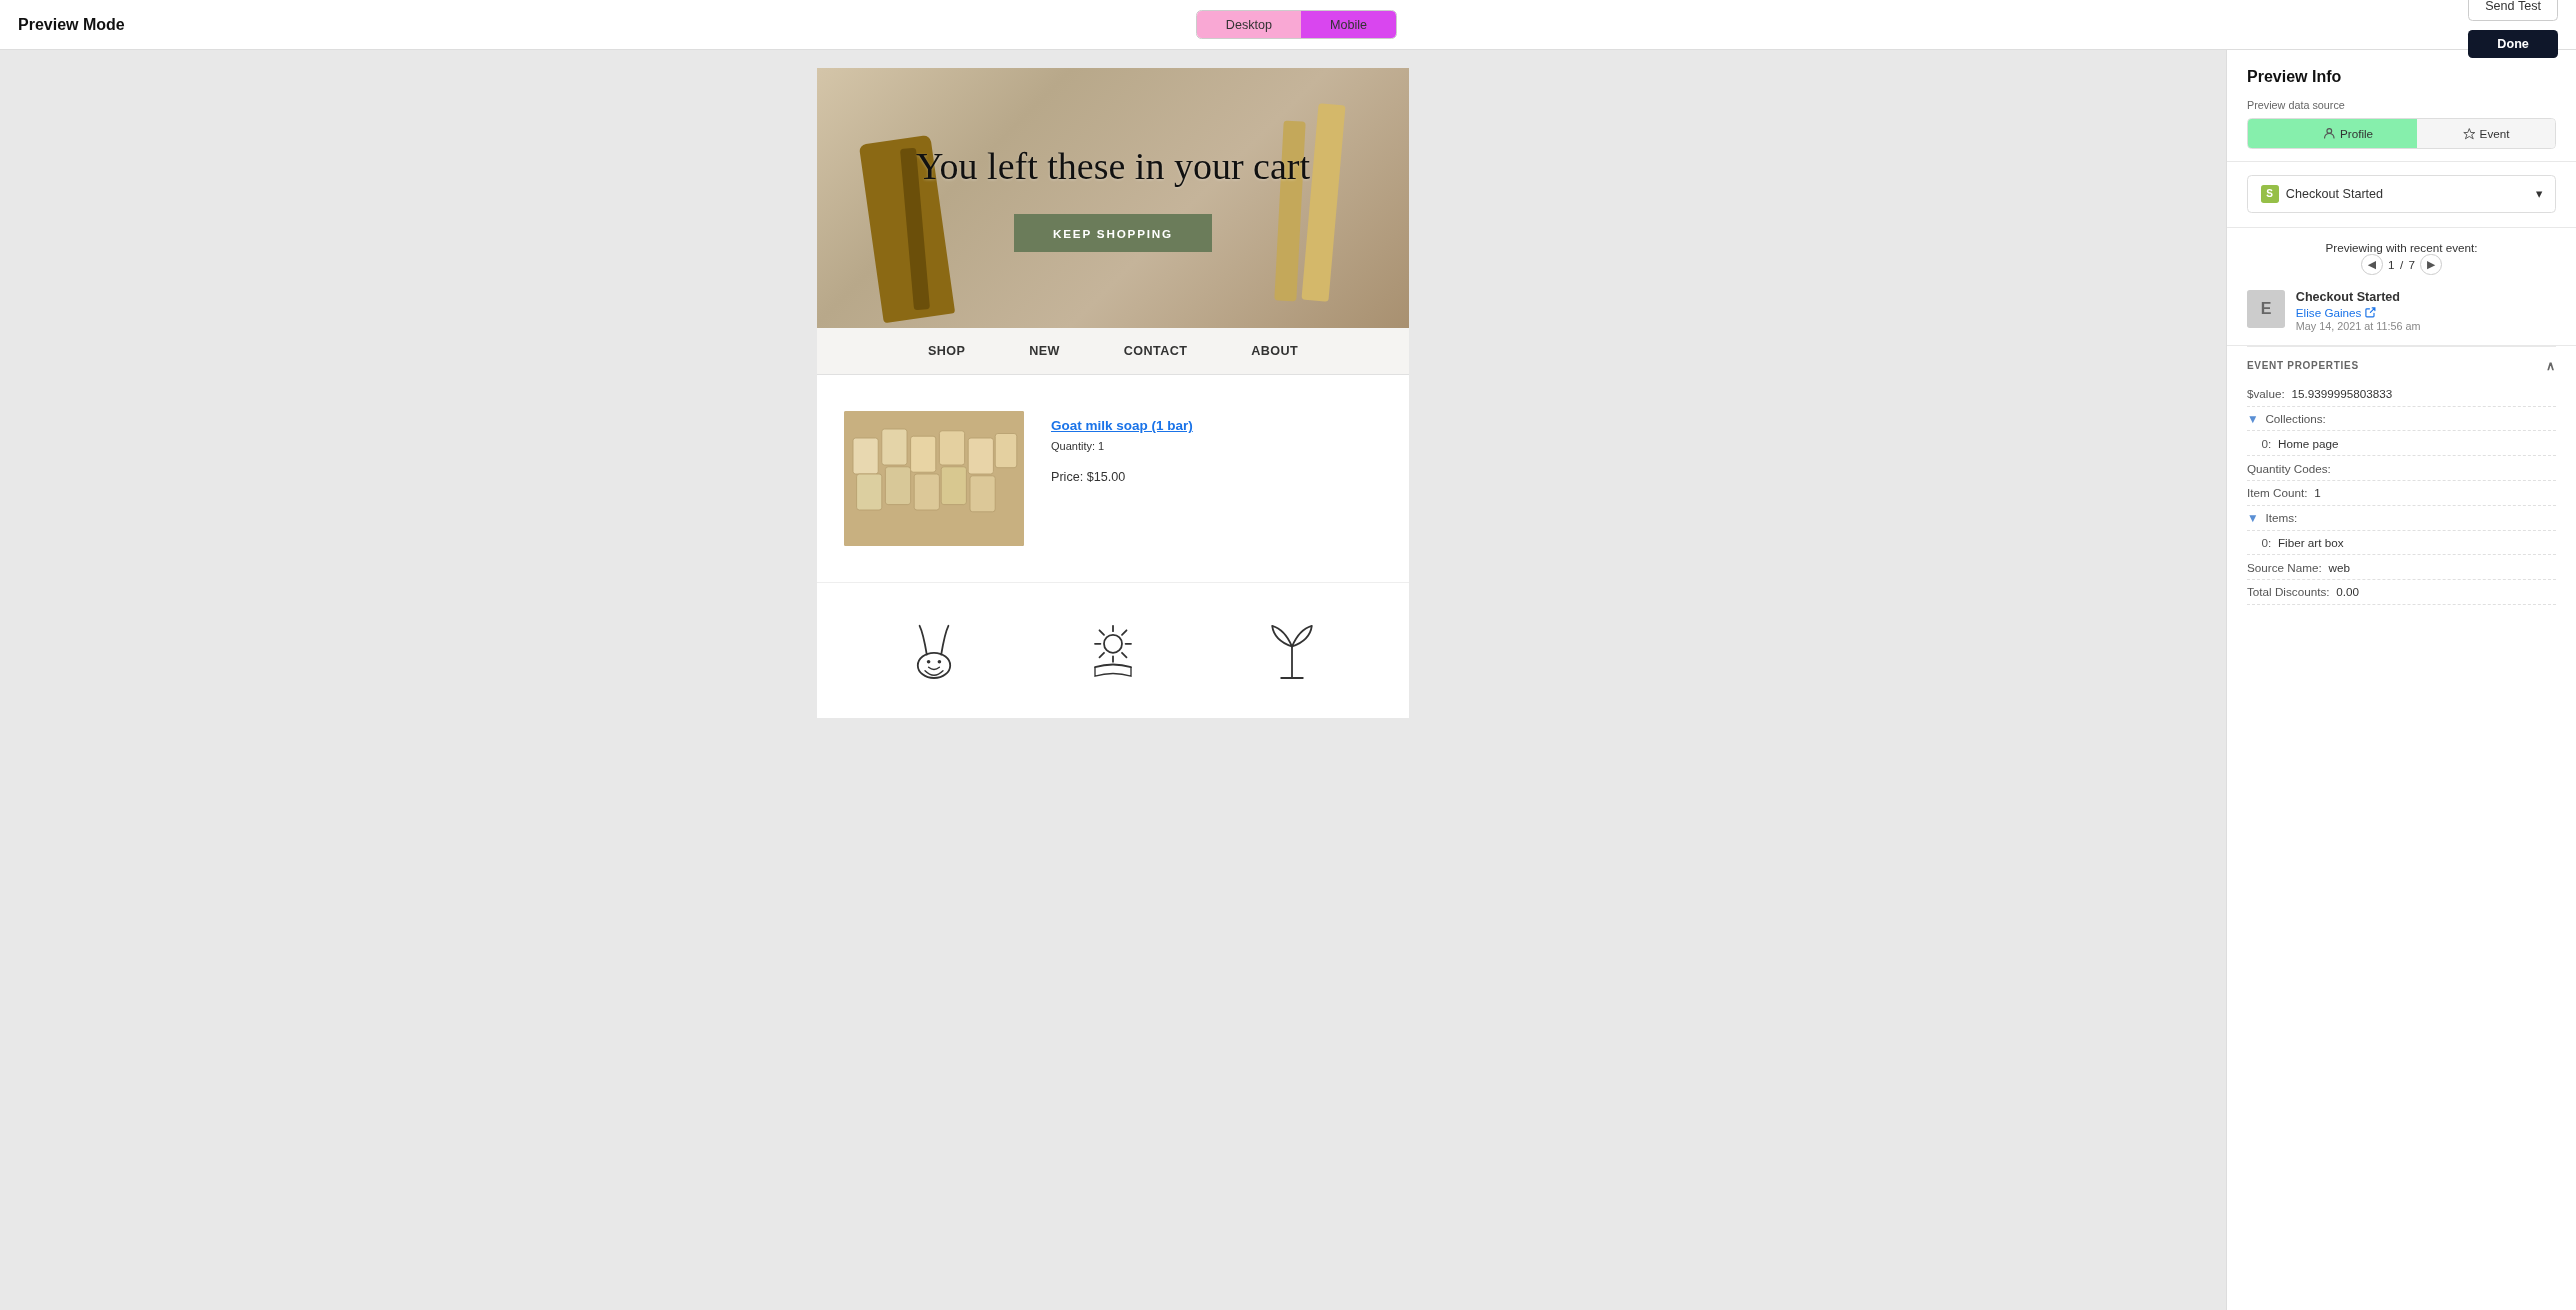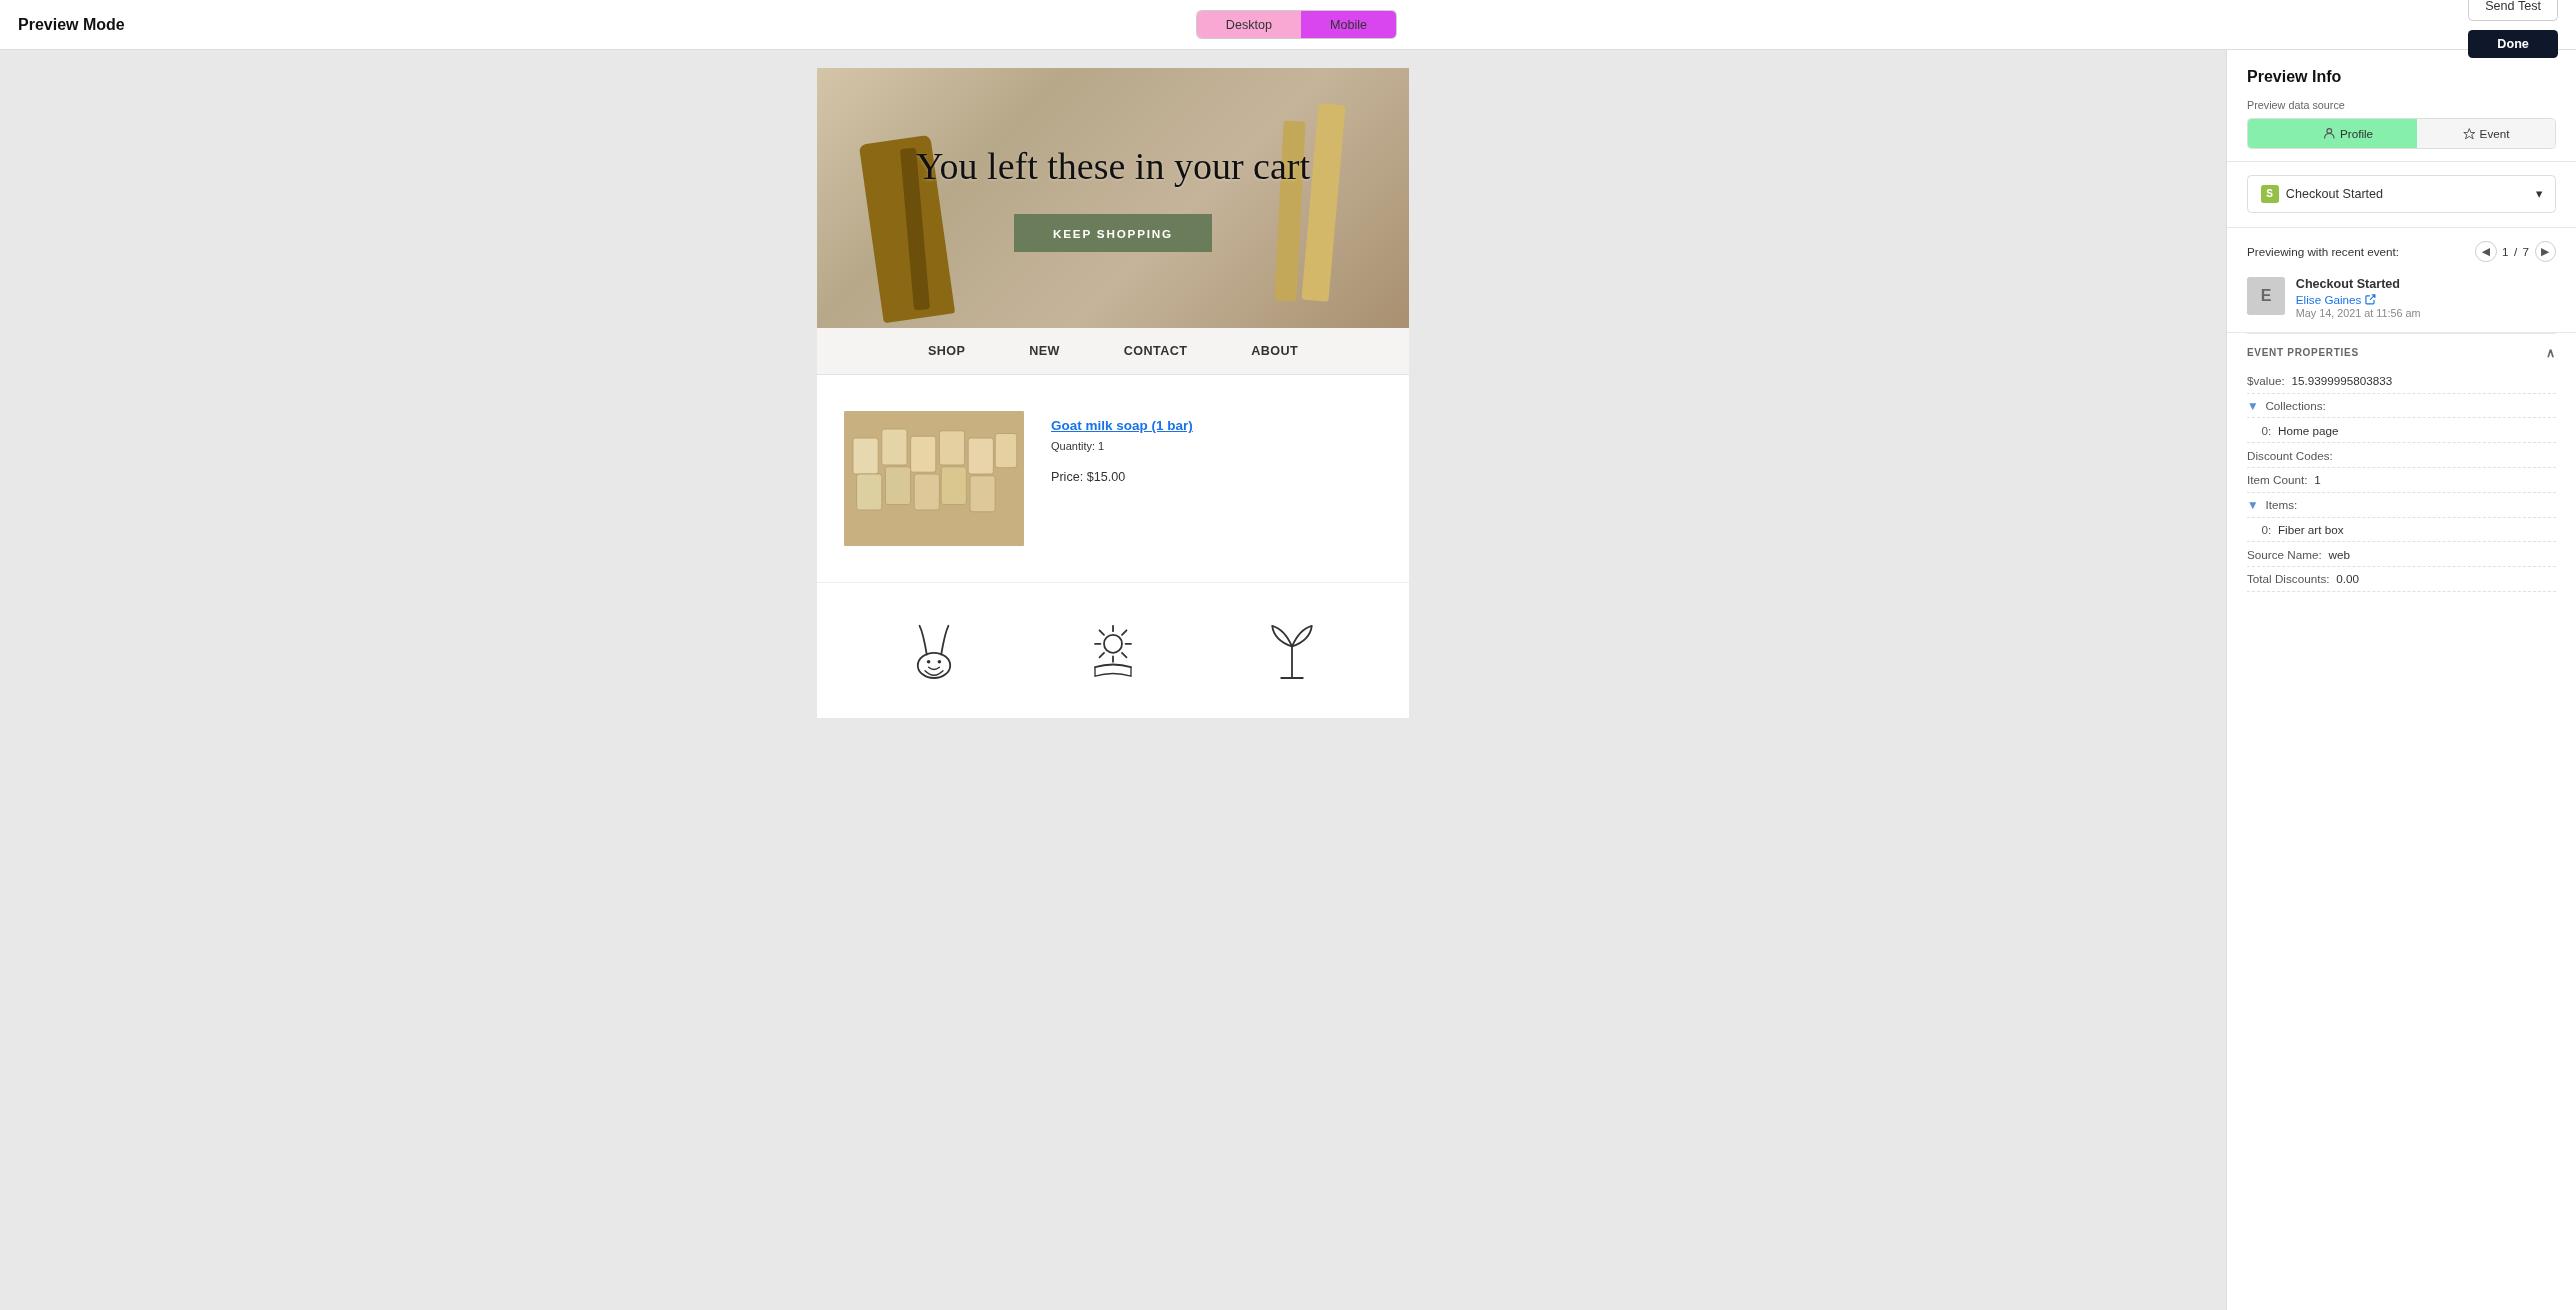--- a/index.html
+++ b/index.html
@@ -324,21 +324,21 @@
       <div id="event-select">
         <div class="event-select-left">
           <div class="shopify-icon">S</div>
           <span>Checkout Started</span>
         </div>
         <span>▾</span>
       </div>
     </div>
 
     <div id="recent-event-section">
-      <div style="display:flex; justify-content:space-between; align-items:center; margin-bottom:10.8px;">
+      <div style="display:flex; justify-content:space-between; align-items:center; margin-bottom:10.8px;flex-direction:column;">
         <span style="font-size:11.7px; color:#333;">Previewing with recent event:</span>
         <div id="pagination">
           <div class="page-btn">◀</div>
           <span class="page-num">1</span>
           <span class="page-num">/</span>
           <span class="page-num">7</span>
           <div class="page-btn">▶</div>
         </div>
       </div>
       <div id="event-card">
@@ -360,21 +360,21 @@
     <div id="event-props">
       <div id="event-props-header">
         <span>EVENT PROPERTIES</span>
         <span class="collapse-btn">∧</span>
       </div>
 
       <div id="props-list">
           <div class="prop-row"><span class="prop-key">$value:</span><span class="prop-val"> 15.9399995803833</span></div>
           <div class="prop-row"><span class="prop-collapse-arrow">▼ </span><span class="prop-key">Collections:</span></div>
           <div class="prop-row prop-indent"><span style="color:#999"> </span><span class="prop-key">0:</span><span class="prop-val"> Home page</span></div>
-          <div class="prop-row"><span class="prop-key">Discount Codes:</span></div>
+          <div class="prop-row"><span class="prop-key">Quantity Codes:</span></div>
           <div class="prop-row"><span class="prop-key">Item Count:</span><span class="prop-val"> 1</span></div>
           <div class="prop-row"><span class="prop-collapse-arrow">▼ </span><span class="prop-key">Items:</span></div>
           <div class="prop-row prop-indent"><span style="color:#999"> </span><span class="prop-key">0:</span><span class="prop-val"> Fiber art box</span></div>
           <div class="prop-row"><span class="prop-key">Source Name:</span><span class="prop-val"> web</span></div>
           <div class="prop-row"><span class="prop-key">Total Discounts:</span><span class="prop-val"> 0.00</span></div>
         </div>
     </div>
 
   </div>
 

